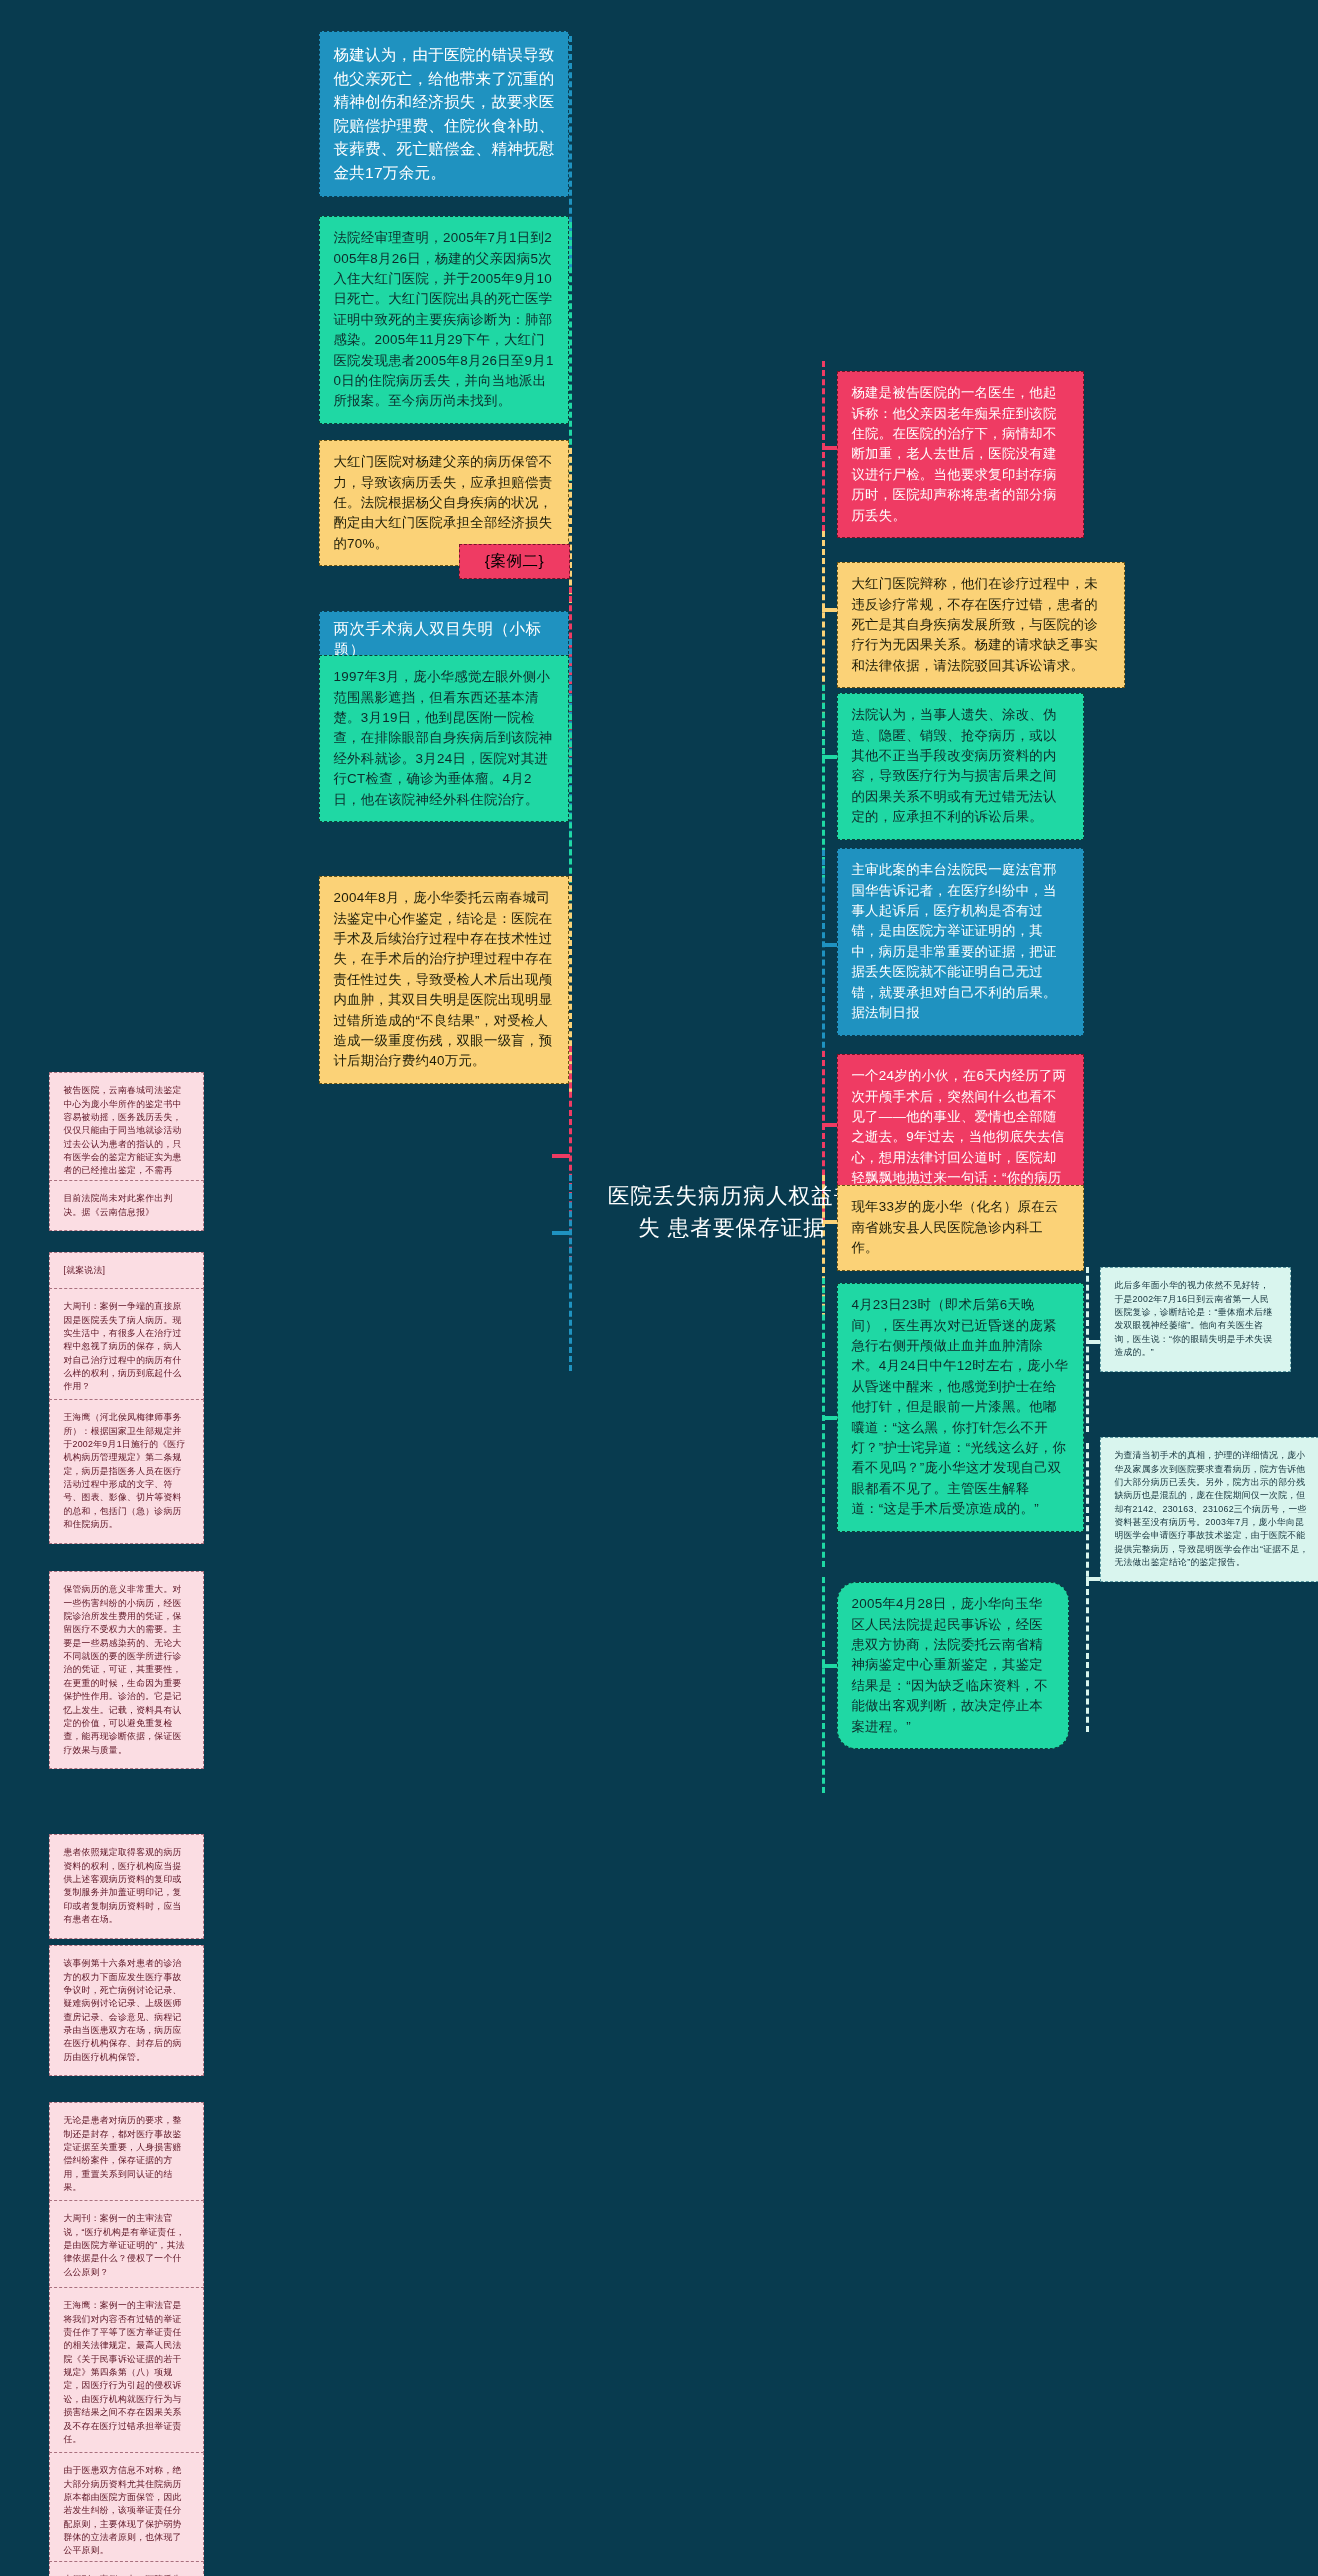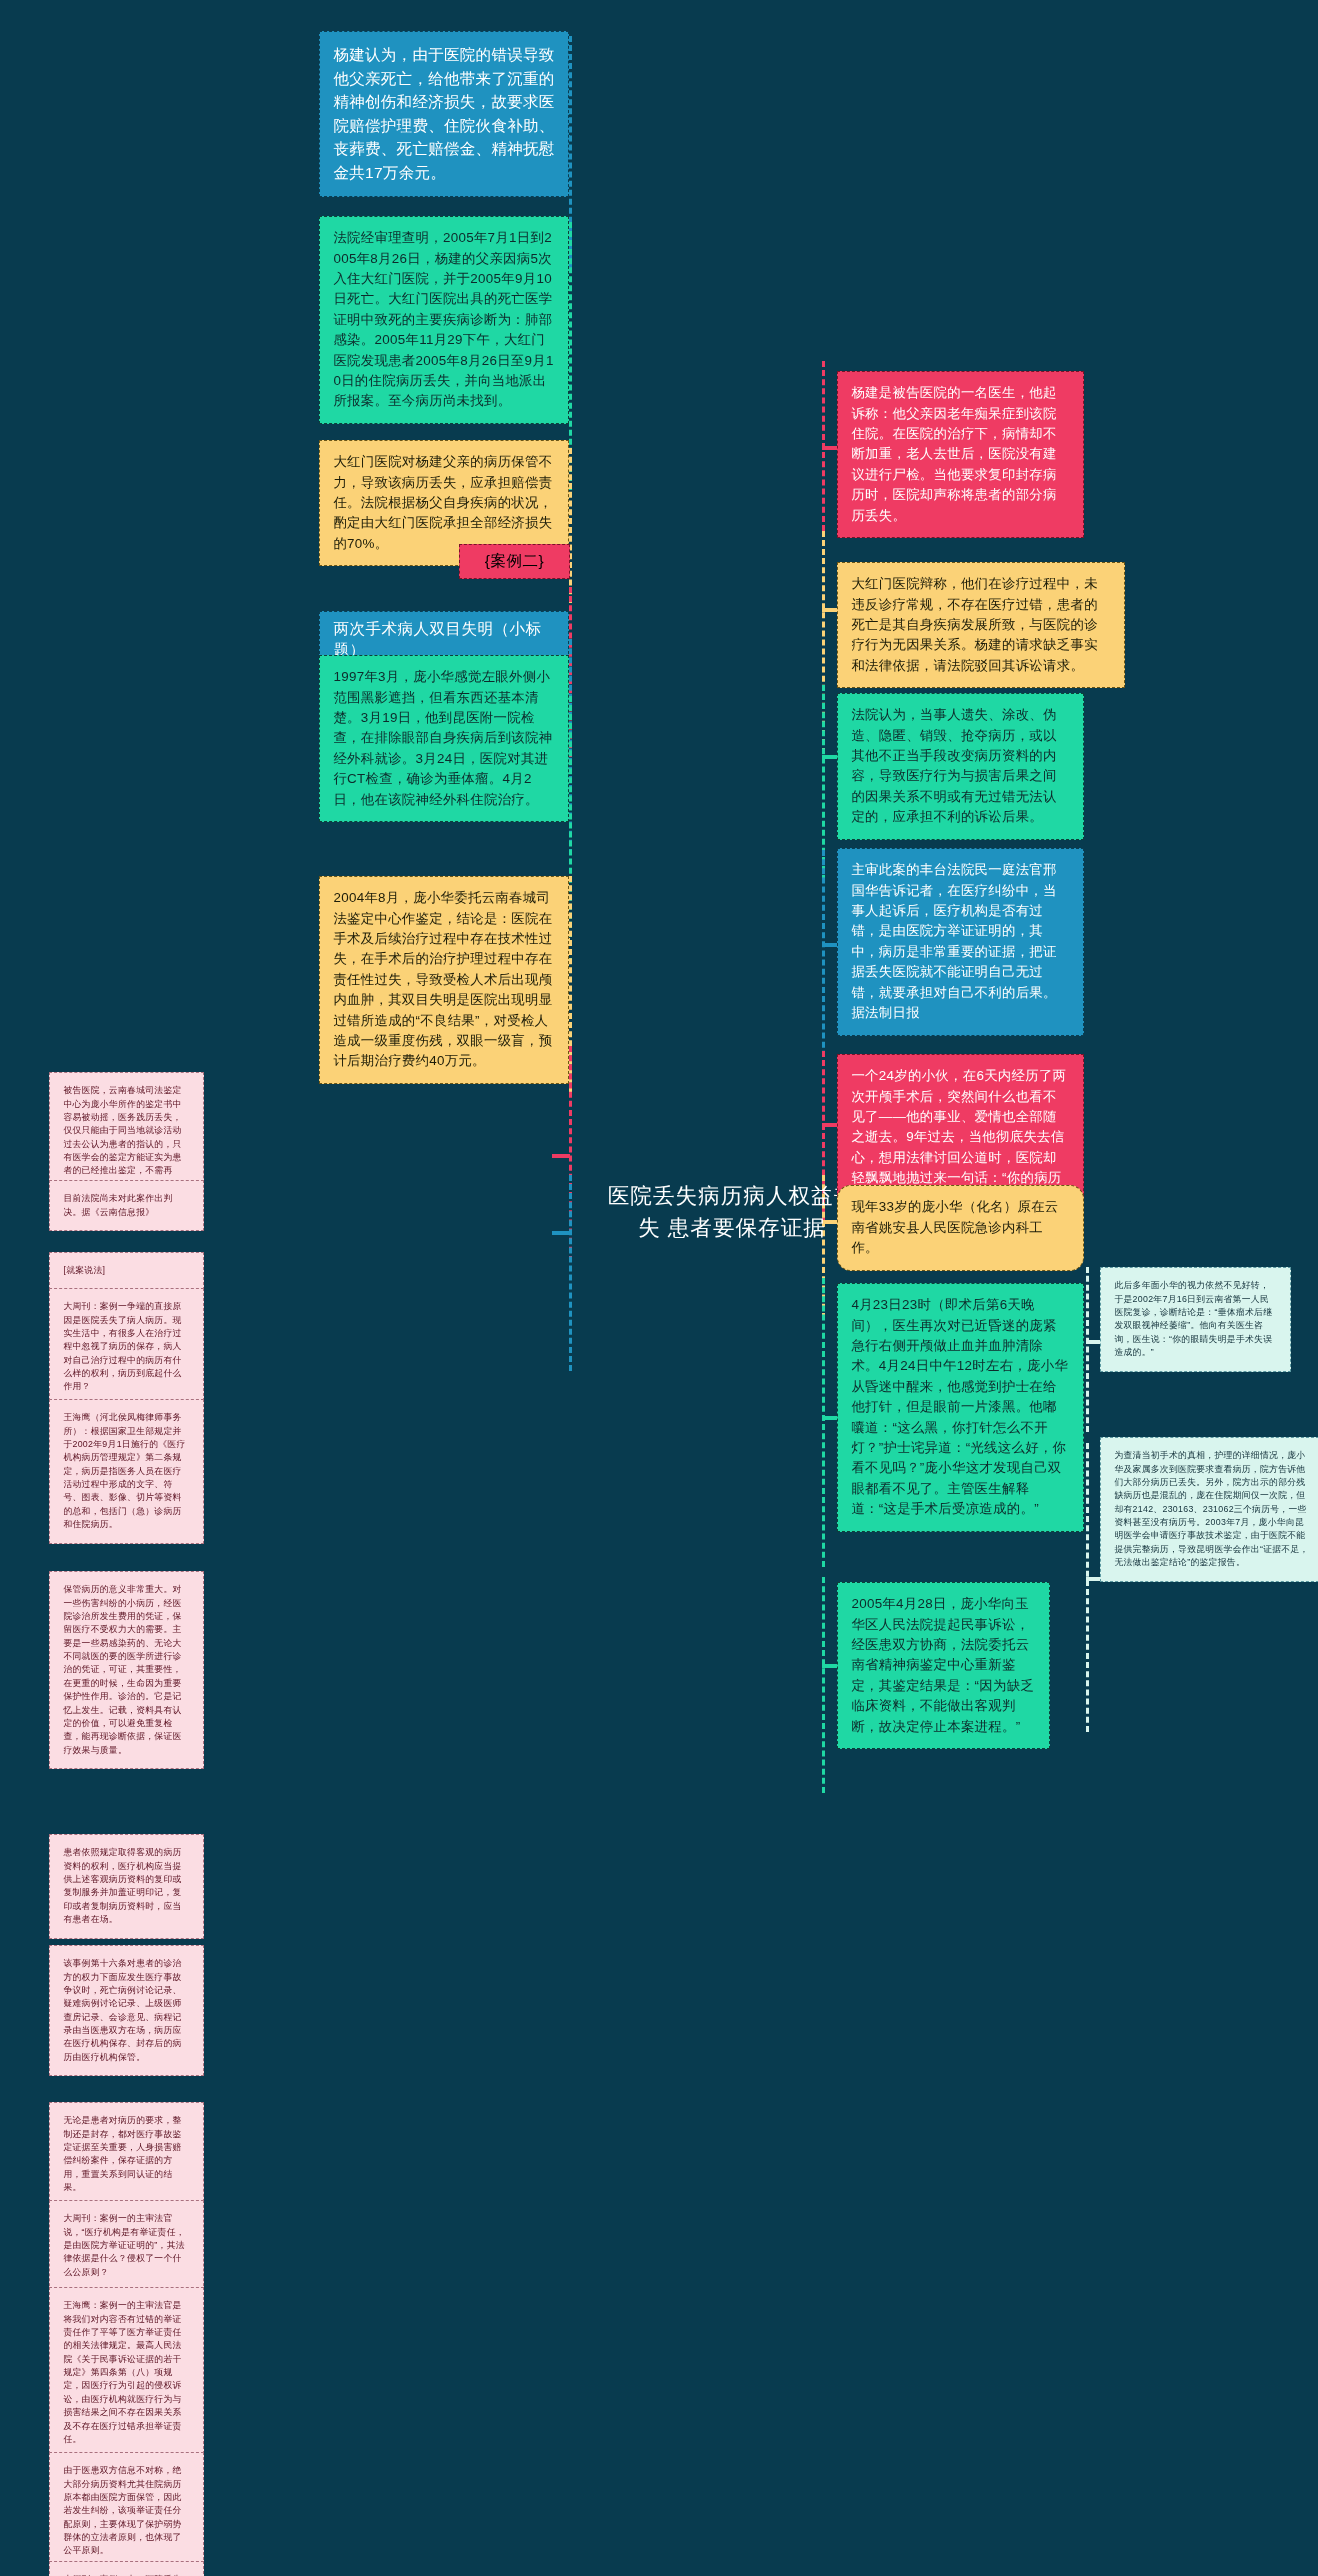--- a/index.html
+++ b/index.html
@@ -153,23 +153,23 @@
   <div class="subhead" style="left:319px; top:611px; width:250px;">两次手术病人双目失明（小标题）</div>
 
   <div class="card green fs-26" style="left:319px; top:655px; width:250px;">1997年3月，庞小华感觉左眼外侧小范围黑影遮挡，但看东西还基本清楚。3月19日，他到昆医附一院检查，在排除眼部自身疾病后到该院神经外科就诊。3月24日，医院对其进行CT检查，确诊为垂体瘤。4月2日，他在该院神经外科住院治疗。</div>
   <div class="card yellow fs-26" style="left:319px; top:876px; width:250px;">2004年8月，庞小华委托云南春城司法鉴定中心作鉴定，结论是：医院在手术及后续治疗过程中存在技术性过失，在手术后的治疗护理过程中存在责任性过失，导致受检人术后出现颅内血肿，其双目失明是医院出现明显过错所造成的“不良结果”，对受检人造成一级重度伤残，双眼一级盲，预计后期治疗费约40万元。</div>
 
   <div class="card pink fs-26" style="left:837px; top:371px;  width:247px;">杨建是被告医院的一名医生，他起诉称：他父亲因老年痴呆症到该院住院。在医院的治疗下，病情却不断加重，老人去世后，医院没有建议进行尸检。当他要求复印封存病历时，医院却声称将患者的部分病历丢失。</div>
   <div class="card yellow fs-26" style="left:837px; top:562px; width:288px;">大红门医院辩称，他们在诊疗过程中，未违反诊疗常规，不存在医疗过错，患者的死亡是其自身疾病发展所致，与医院的诊疗行为无因果关系。杨建的请求缺乏事实和法律依据，请法院驳回其诉讼请求。</div>
   <div class="card green fs-26" style="left:837px; top:693px; width:247px;">法院认为，当事人遗失、涂改、伪造、隐匿、销毁、抢夺病历，或以其他不正当手段改变病历资料的内容，导致医疗行为与损害后果之间的因果关系不明或有无过错无法认定的，应承担不利的诉讼后果。</div>
   <div class="card blue fs-26" style="left:837px; top:848px; width:247px;">主审此案的丰台法院民一庭法官邢国华告诉记者，在医疗纠纷中，当事人起诉后，医疗机构是否有过错，是由医院方举证证明的，其中，病历是非常重要的证据，把证据丢失医院就不能证明自己无过错，就要承担对自己不利的后果。据法制日报</div>
   <div class="card pink fs-26" style="left:837px; top:1054px; width:247px;">一个24岁的小伙，在6天内经历了两次开颅手术后，突然间什么也看不见了——他的事业、爱情也全部随之逝去。9年过去，当他彻底失去信心，想用法律讨回公道时，医院却轻飘飘地抛过来一句话：“你的病历丢了！”</div>
-  <div class="card yellow fs-26" style="left:837px; top:1185px; width:247px;border-radius:14px;">现年33岁的庞小华（化名）原在云南省姚安县人民医院急诊内科工作。</div>
+  <div class="card yellow fs-26" style="left:837px; top:1185px; width:247px;">现年33岁的庞小华（化名）原在云南省姚安县人民医院急诊内科工作。</div>
   <div class="card green fs-26" style="left:837px; top:1283px; width:247px;">4月23日23时（即术后第6天晚间），医生再次对已近昏迷的庞紧急行右侧开颅做止血并血肿清除术。4月24日中午12时左右，庞小华从昏迷中醒来，他感觉到护士在给他打针，但是眼前一片漆黑。他嘟囔道：“这么黑，你打针怎么不开灯？”护士诧异道：“光线这么好，你看不见吗？”庞小华这才发现自己双眼都看不见了。主管医生解释道：“这是手术后受凉造成的。”</div>
-  <div class="card green fs-26" style="left:837px; top:1582px; width:213px;">2005年4月28日，庞小华向玉华区人民法院提起民事诉讼，经医患双方协商，法院委托云南省精神病鉴定中心重新鉴定，其鉴定结果是：“因为缺乏临床资料，不能做出客观判断，故决定停止本案进程。”</div>
+  <div class="card green fs-26" style="left:837px; top:1582px; width:232px;border-radius:19px;">2005年4月28日，庞小华向玉华区人民法院提起民事诉讼，经医患双方协商，法院委托云南省精神病鉴定中心重新鉴定，其鉴定结果是：“因为缺乏临床资料，不能做出客观判断，故决定停止本案进程。”</div>
 
   <div class="card mint fs-17" style="left:1100px; top:1267px; width:191px;">此后多年面小华的视力依然不见好转，于是2002年7月16日到云南省第一人民医院复诊，诊断结论是：“垂体瘤术后继发双眼视神经萎缩”。他向有关医生咨询，医生说：“你的眼睛失明是手术失误造成的。”</div>
   <div class="card mint fs-17" style="left:1100px; top:1437px; width:224px;">为查清当初手术的真相，护理的详细情况，庞小华及家属多次到医院要求查看病历，院方告诉他们大部分病历已丢失。另外，院方出示的部分残缺病历也是混乱的，庞在住院期间仅一次院，但却有2142、230163、231062三个病历号，一些资料甚至没有病历号。2003年7月，庞小华向昆明医学会申请医疗事故技术鉴定，由于医院不能提供完整病历，导致昆明医学会作出“证据不足，无法做出鉴定结论”的鉴定报告。</div>
 
   <div class="card rose fs-17" style="left:49px; top:1072px; width:155px;">被告医院，云南春城司法鉴定中心为庞小华所作的鉴定书中容易被动摇，医务践历丢失，仅仅只能由于同当地就诊活动过去公认为患者的指认的，只有医学会的鉴定方能证实为患者的已经推出鉴定，不需再做。</div>
   <div class="card rose fs-17" style="left:49px; top:1180px; width:155px;">目前法院尚未对此案作出判决。据《云南信息报》</div>
   <div class="card rose fs-17" style="left:49px; top:1252px; width:155px;">[就案说法]</div>
   <div class="card rose fs-17" style="left:49px; top:1288px; width:155px;">大周刊：案例一争端的直接原因是医院丢失了病人病历。现实生活中，有很多人在治疗过程中忽视了病历的保存，病人对自己治疗过程中的病历有什么样的权利，病历到底起什么作用？</div>
   <div class="card rose fs-17" style="left:49px; top:1399px; width:155px;">王海鹰（河北侯凤梅律师事务所）：根据国家卫生部规定并于2002年9月1日施行的《医疗机构病历管理规定》第二条规定，病历是指医务人员在医疗活动过程中形成的文字、符号、图表、影像、切片等资料的总和，包括门（急）诊病历和住院病历。</div>
   <div class="card rose fs-17" style="left:49px; top:1571px; width:155px;">保管病历的意义非常重大。对一些伤害纠纷的小病历，经医院诊治所发生费用的凭证，保留医疗不受权力大的需要。主要是一些易感染药的、无论大不同就医的要的医学所进行诊治的凭证，可证，其重要性，在更重的时候，生命因为重要保护性作用。诊治的。它是记忆上发生。记载，资料具有认定的价值，可以避免重复检查，能再现诊断依据，保证医疗效果与质量。</div>

